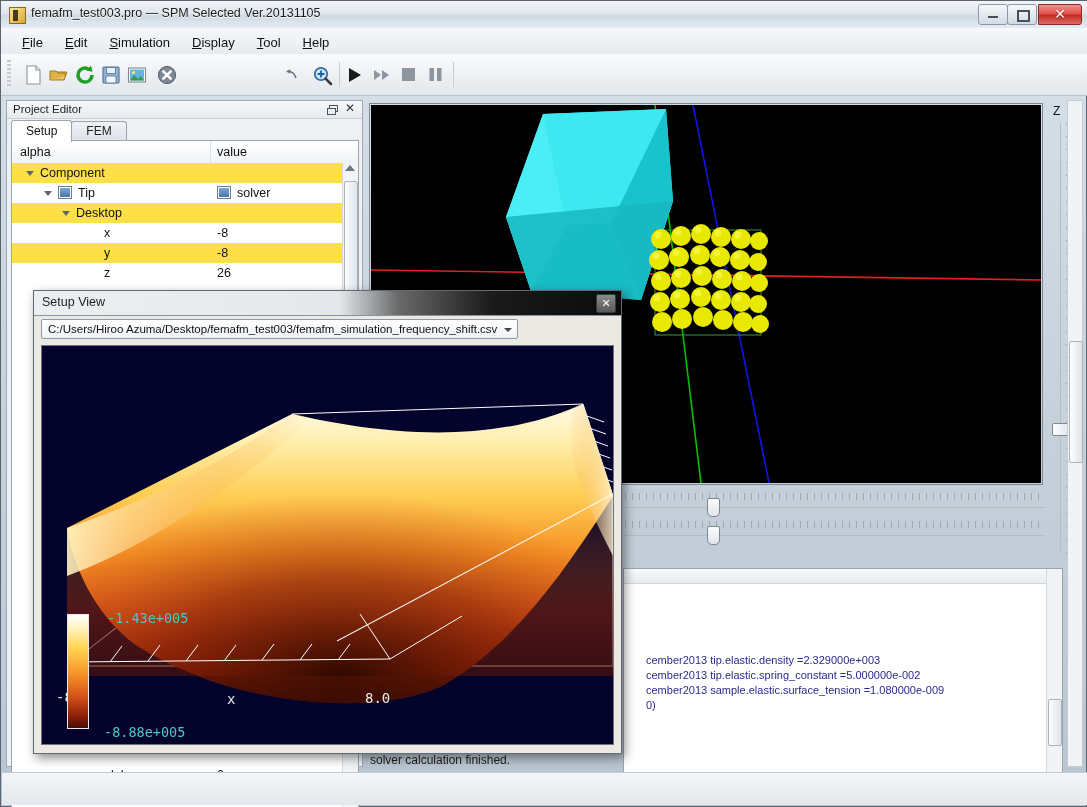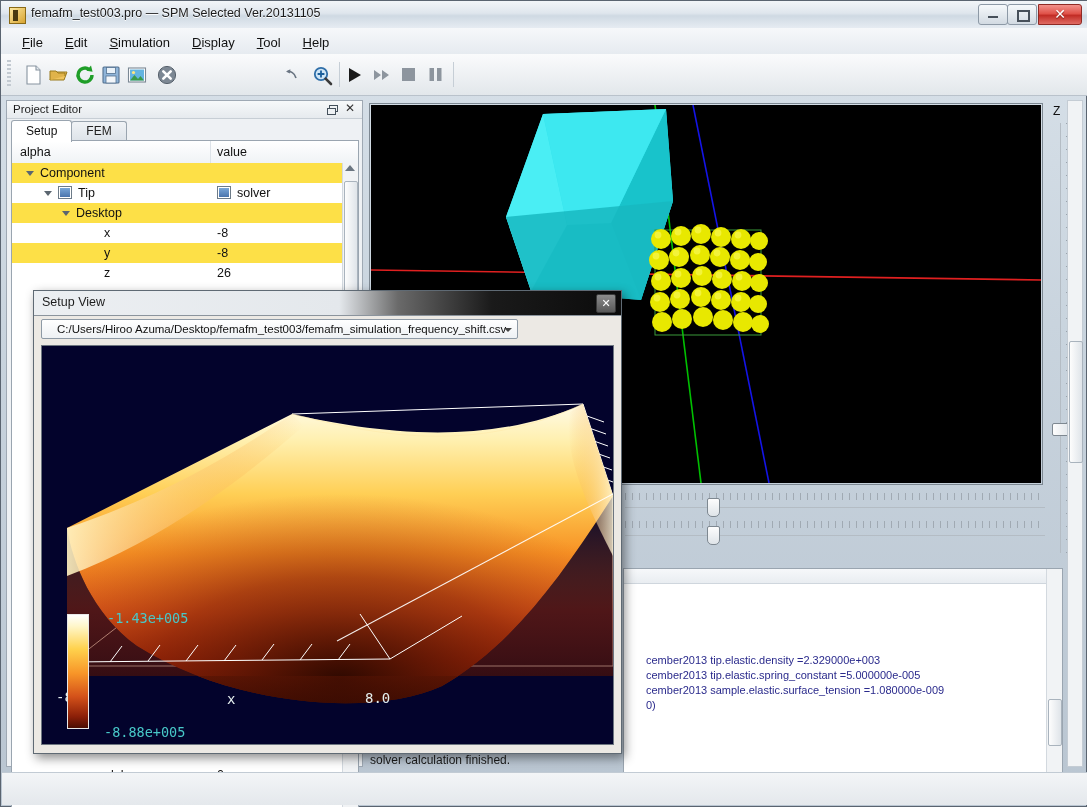--- a/index.html
+++ b/index.html
@@ -145,21 +145,21 @@
      box-shadow:3px 4px 10px rgba(0,0,0,.45);}
   #rv-titlebar{position:absolute;left:0;top:0;width:100%;height:24px;
      background:linear-gradient(90deg,#eceff2 0%,#e4e8ec 52%,#6a6a6a 62%,#1a1a1a 78%,#0b0b0b 100%);
      border-bottom:1px solid #8b949d;}
   #rv-title{position:absolute;left:8px;top:4px;font-size:12.5px;color:#1c1c1c;}
   #rv-close{position:absolute;right:5px;top:3px;width:18px;height:17px;
      background:linear-gradient(180deg,#8b8b8b,#595959);border:1px solid #3a3a3a;
      border-radius:2px;color:#fff;font-size:11px;text-align:center;line-height:16px;cursor:default;}
   #rv-path{position:absolute;left:7px;top:28px;width:477px;height:20px;
      background:linear-gradient(180deg,#ffffff,#eef1f4);border:1px solid #8e9aa6;border-radius:2px;
-     font-size:11.5px;line-height:19px;padding-left:15px;color:#111;box-sizing:border-box;
+     font-size:11.5px;line-height:19px;padding-left:6px;color:#111;box-sizing:border-box;
      white-space:nowrap;overflow:hidden;cursor:default;}
   #rv-path .arr{position:absolute;right:5px;top:8px;width:0;height:0;
      border-left:4px solid transparent;border-right:4px solid transparent;border-top:4px solid #444;}
   #plot{position:absolute;left:7px;top:54px;width:573px;height:400px;
      background:#03032c;border:1px solid #6d7680;box-sizing:border-box;overflow:hidden;}
   #colorbar{position:absolute;left:25px;top:268px;width:22px;height:115px;
      background:linear-gradient(180deg,#ffffff 0%,#fff6c9 10%,#ffd24d 30%,#f79428 52%,#d4521a 72%,#8b1f08 90%,#4a0d02 100%);
      border:1px solid #e8e8e8;box-sizing:border-box;}
 </style>
 </head>
@@ -450,21 +450,21 @@
   </div>
   <div class="hslider" style="top:520px">
     <div class="hticks"></div>
     <div class="hline"></div>
     <div class="hthumb" style="left:82px"></div>
   </div>
 
   <div id="log-panel">
     <div id="log-head"></div>
     <div class="logline" style="left:22px;top:85px">cember2013 tip.elastic.density =2.329000e+003</div>
-    <div class="logline" style="left:22px;top:100px">cember2013 tip.elastic.spring_constant =5.000000e-005</div>
+    <div class="logline" style="left:22px;top:100px">cember2013 tip.elastic.spring_constant =5.000000e-002</div>
     <div class="logline" style="left:22px;top:115px">cember2013 sample.elastic.surface_tension =1.080000e-009</div>
     <div class="logline" style="left:22px;top:130px">0)</div>
     <div id="log-vscroll">
       <div id="log-vthumb"></div>
     </div>
   </div>
 
   <div id="mdi-vscroll">
     <div id="mdi-vthumb"></div>
   </div>

